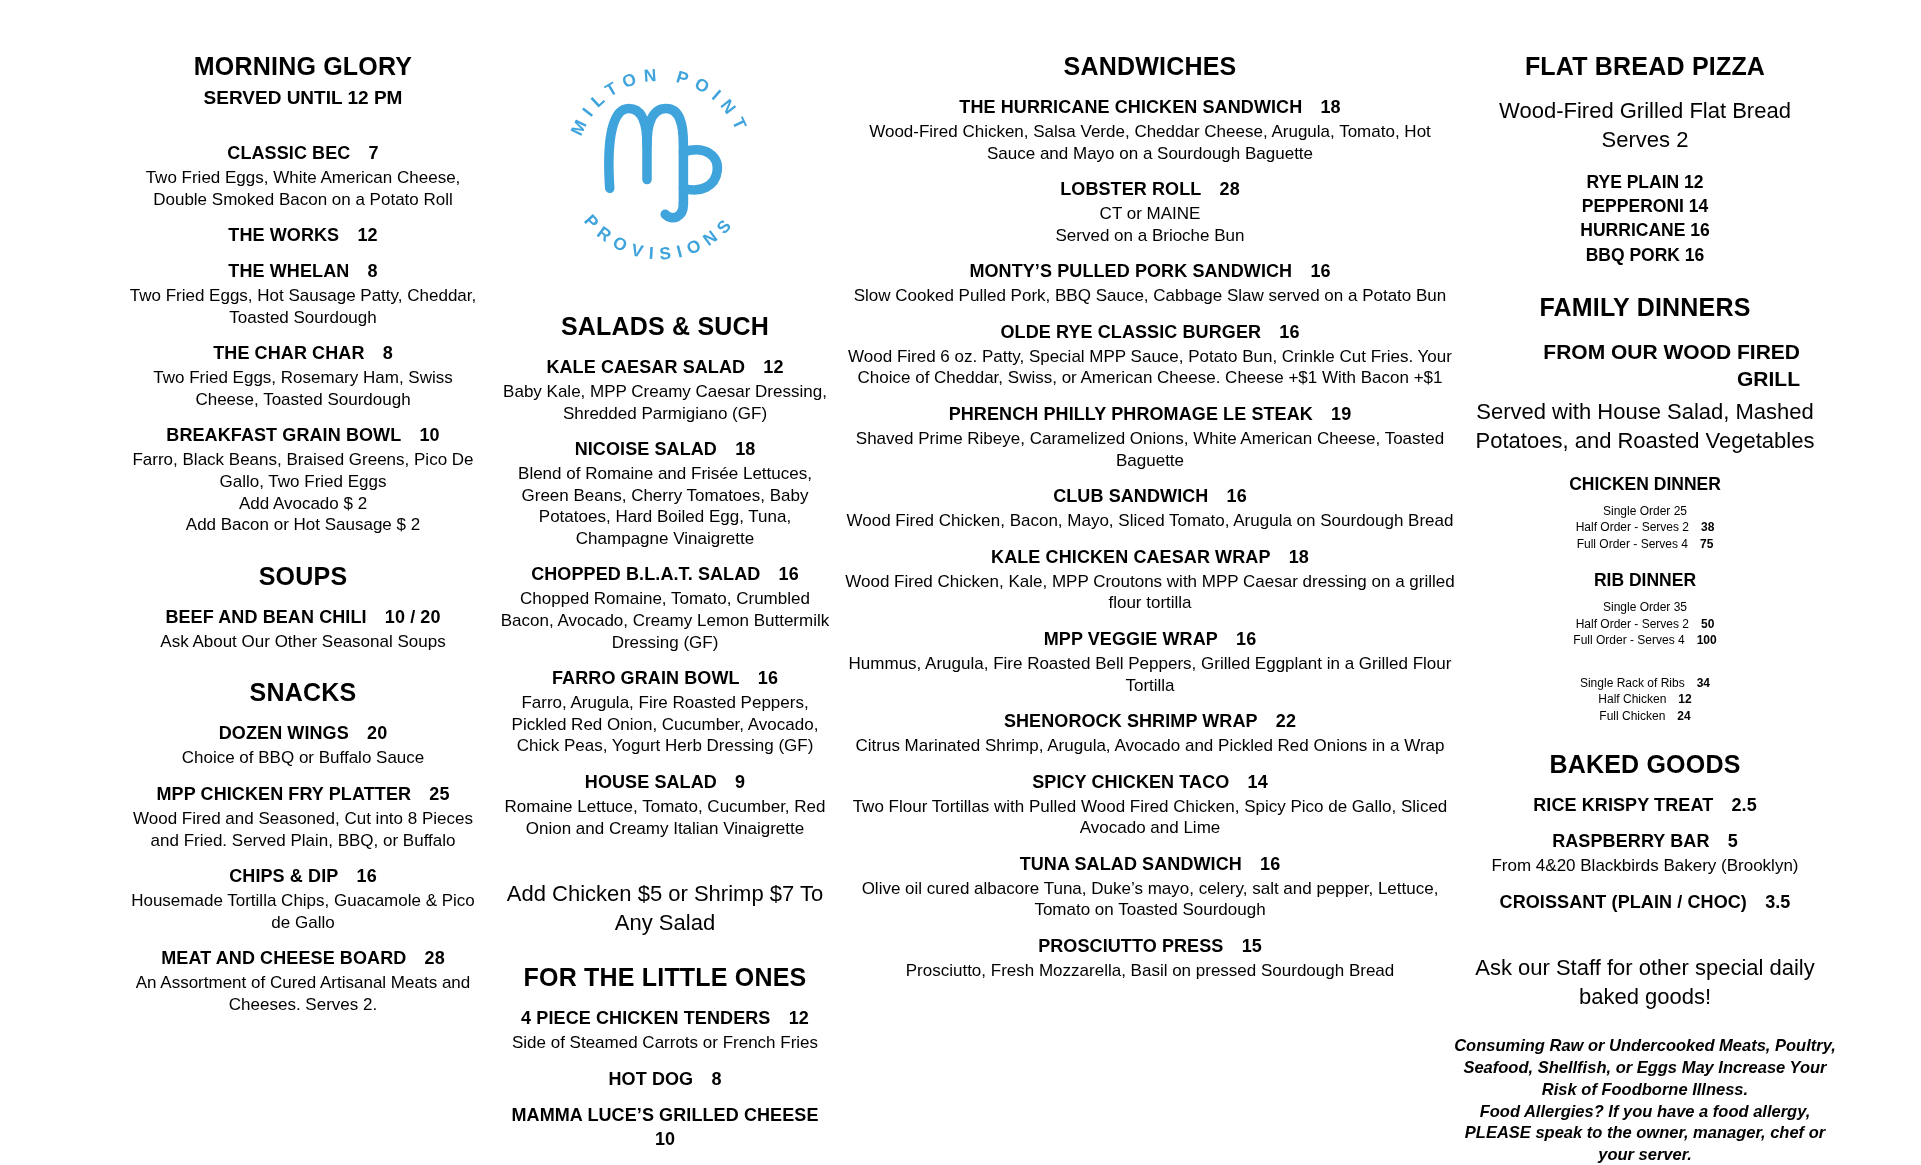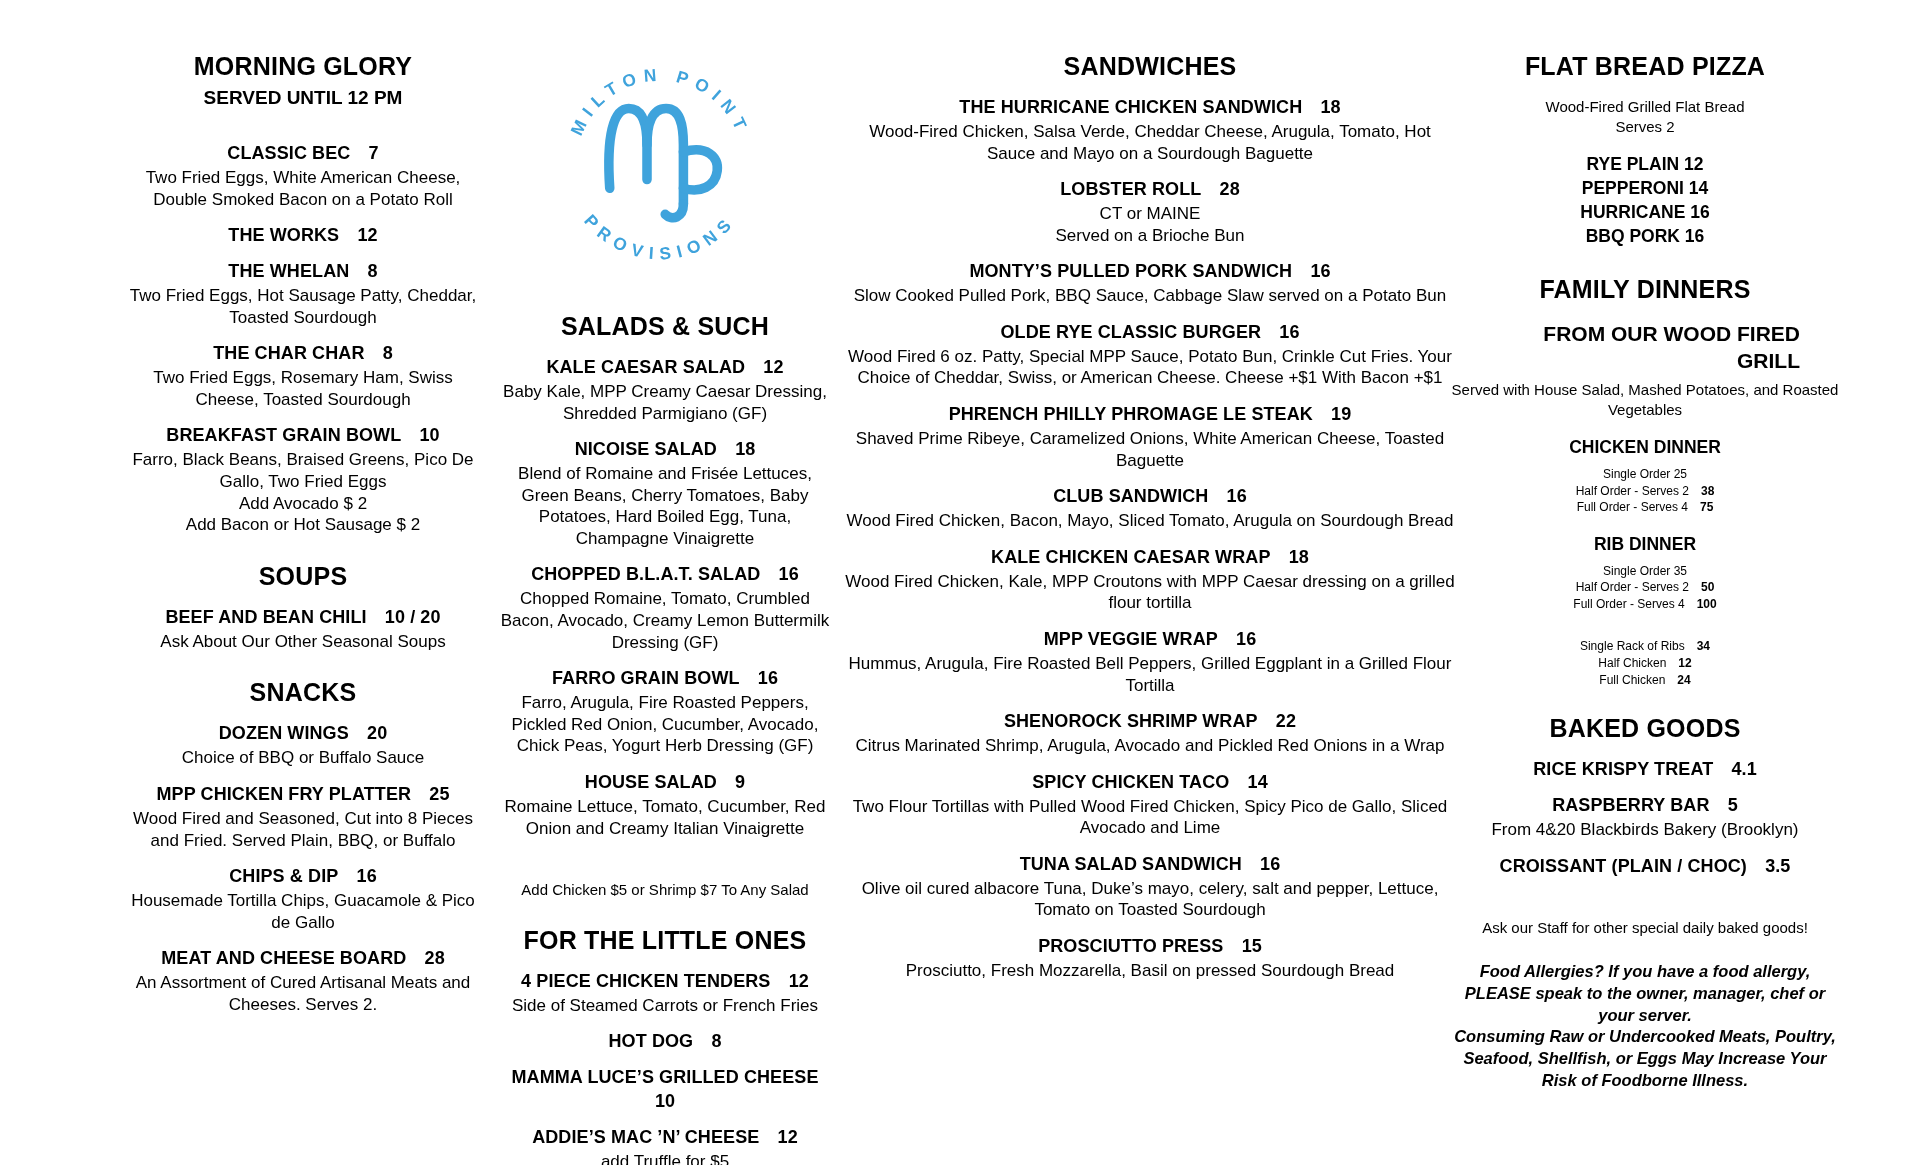--- a/index.html
+++ b/index.html
@@ -32,21 +32,21 @@
   .menu-column > .sec-heading:first-child { margin-top: 12px; }
   .sec-subheading { font-size: 19px; font-weight: 700; margin: -10px 0 34px; }
   .sec-subtitle { font-size: 21px; font-weight: 700; line-height: 1.3; max-width: 310px; margin: 0 auto 6px; text-align: right; }
   .menu-item { margin-bottom: 15px; }
   .item-name { font-size: 18px; font-weight: 700; margin-bottom: 3px; letter-spacing: 0.1px; }
   .item-desc { font-size: 17px; line-height: 1.27; white-space: pre-line; }
   .bold-line { font-size: 17.5px; font-weight: 700; line-height: 1.38; }
   .price-row { font-size: 12px; line-height: 1.38; }
   .price-bold { font-weight: 700; }
   .group-name { font-size: 17.5px; font-weight: 700; margin: 18px 0 8px; }
-  .plain-text { font-size: 15px; line-height: 1.3; margin: 0 0 16px; white-space: pre-line; }
+  .plain-text { font-size: 22px; line-height: 1.3; margin: 0 0 16px; white-space: pre-line; }
   .allergy-note { font-size: 16.5px; font-weight: 700; font-style: italic; line-height: 1.32; margin-top: 24px; }
   .spacer { height: 26px; }
 </style>
 </head>
 <body>
 
 <div class="menu">
 
   <svg class="logo" viewBox="0 0 300 300" aria-hidden="true">
     <defs>
@@ -226,30 +226,30 @@
         <div class="group-name">RIB DINNER</div>
         <div class="price-row"><span>Single Order</span><span> 35</span></div>
         <div class="price-row"><span>Half Order - Serves 2</span><span class="price-bold">  50</span></div>
         <div class="price-row"><span>Full Order - Serves 4</span><span class="price-bold">  100</span></div>
         <div class="spacer"></div>
         <div class="price-row"><span>Single Rack of Ribs</span><span class="price-bold">  34</span></div>
         <div class="price-row"><span>Half Chicken</span><span class="price-bold">  12</span></div>
         <div class="price-row"><span>Full Chicken</span><span class="price-bold">  24</span></div>
         <div class="sec-heading">BAKED GOODS</div>
         <div class="menu-item">
-          <div class="item-name">RICE KRISPY TREAT  4.1</div>
+          <div class="item-name">RICE KRISPY TREAT  2.5</div>
         </div>
         <div class="menu-item">
           <div class="item-name">RASPBERRY BAR  5</div>
           <div class="item-desc">From 4&amp;20 Blackbirds Bakery (Brooklyn)</div>
         </div>
         <div class="menu-item">
           <div class="item-name">CROISSANT (PLAIN / CHOC)  3.5</div>
         </div>
         <div class="spacer"></div>
         <div class="plain-text">Ask our Staff for other special daily baked goods!</div>
         <div class="allergy-note">
+          <div>Consuming Raw or Undercooked Meats, Poultry, Seafood, Shellfish, or Eggs May Increase Your Risk of Foodborne Illness.</div>
           <div>Food Allergies? If you have a food allergy, PLEASE speak to the owner, manager, chef or your server.</div>
-          <div>Consuming Raw or Undercooked Meats, Poultry, Seafood, Shellfish, or Eggs May Increase Your Risk of Foodborne Illness.</div>
         </div>
       </div>
     </div>
 </div>
 
 </body></html>

